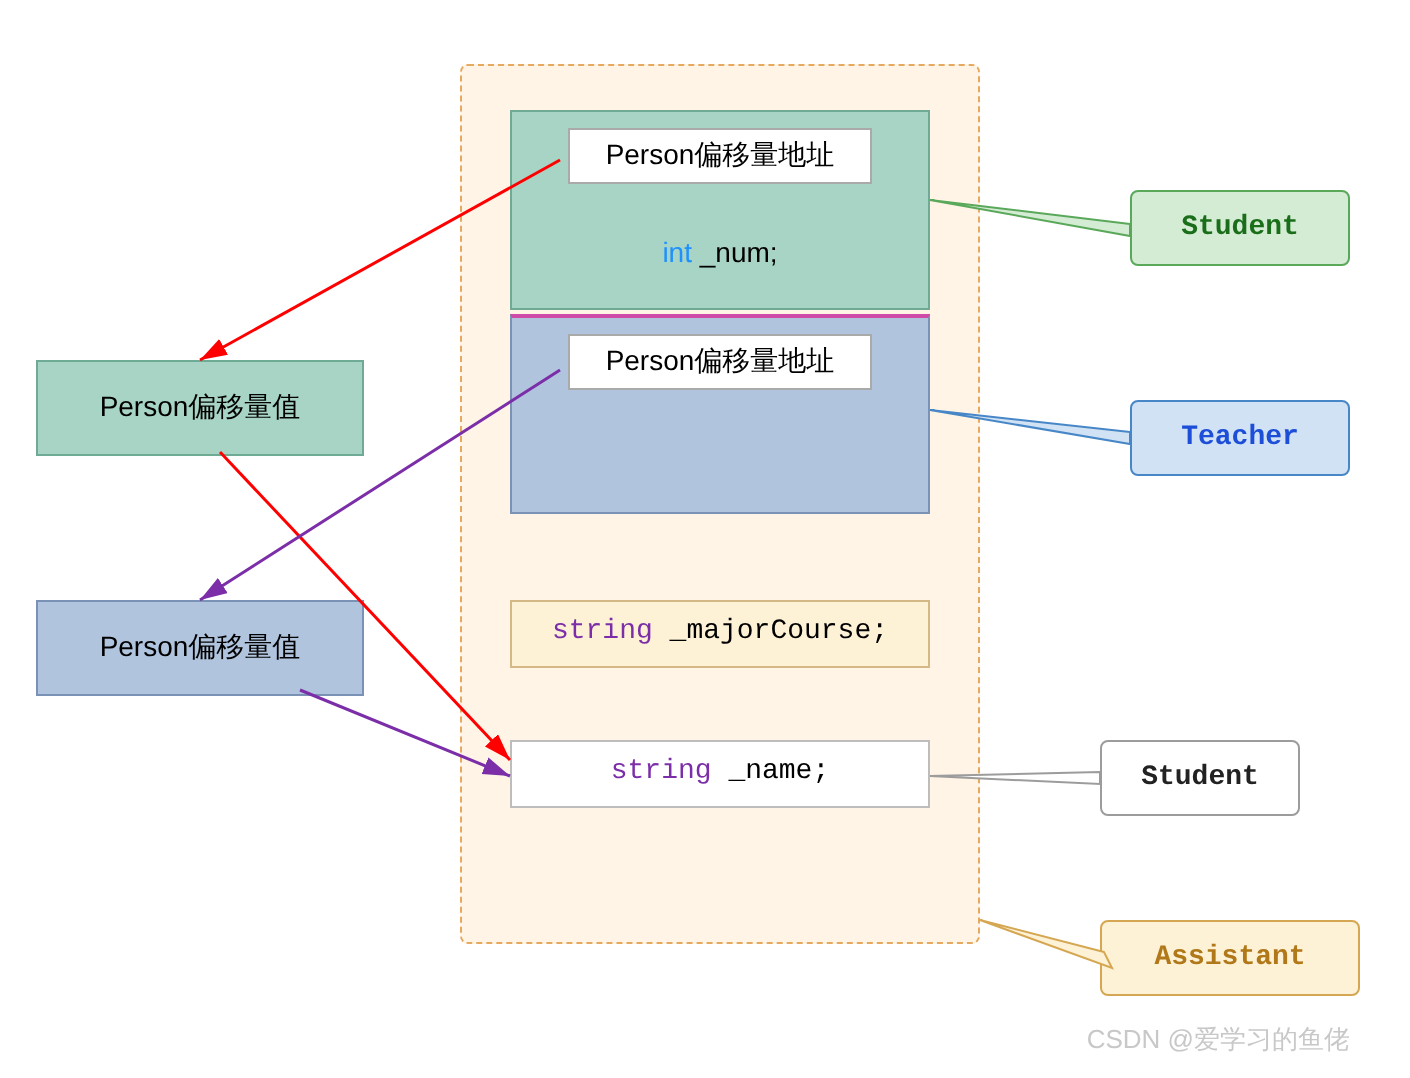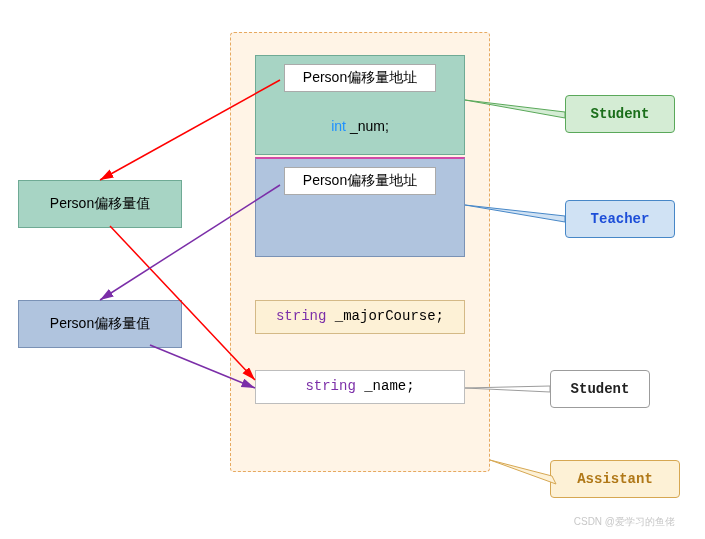--- a/index.html
+++ b/index.html
@@ -56,21 +56,21 @@
     font-weight: bold;
     text-align: center;
   }
   .co-green  { background: #d4ecd4; border-color: #5aa85a; color: #1a6e1a; }
   .co-blue   { background: #d0e2f4; border-color: #4787c7; color: #1d4ed8; }
   .co-white  { background: #ffffff; border-color: #9c9c9c; color: #222; }
   .co-orange { background: #fdf1d6; border-color: #d6a752; color: #b07818; }
   svg { position: absolute; top: 0; left: 0; pointer-events: none; }
   .watermark {
     color: #c8c8c8;
-    font-size: 10px;
+    font-size: 13px;
   }
 </style>
 </head>
 <body>
 
 <div class="abs big-container" style="left:230px; top:32px; width:260px; height:440px;"></div>
 
 <div class="abs section sec-green" style="left:255px; top:55px; width:210px; height:100px;">
   <div class="inner-box">
     <span>Person偏移量地址</span>

